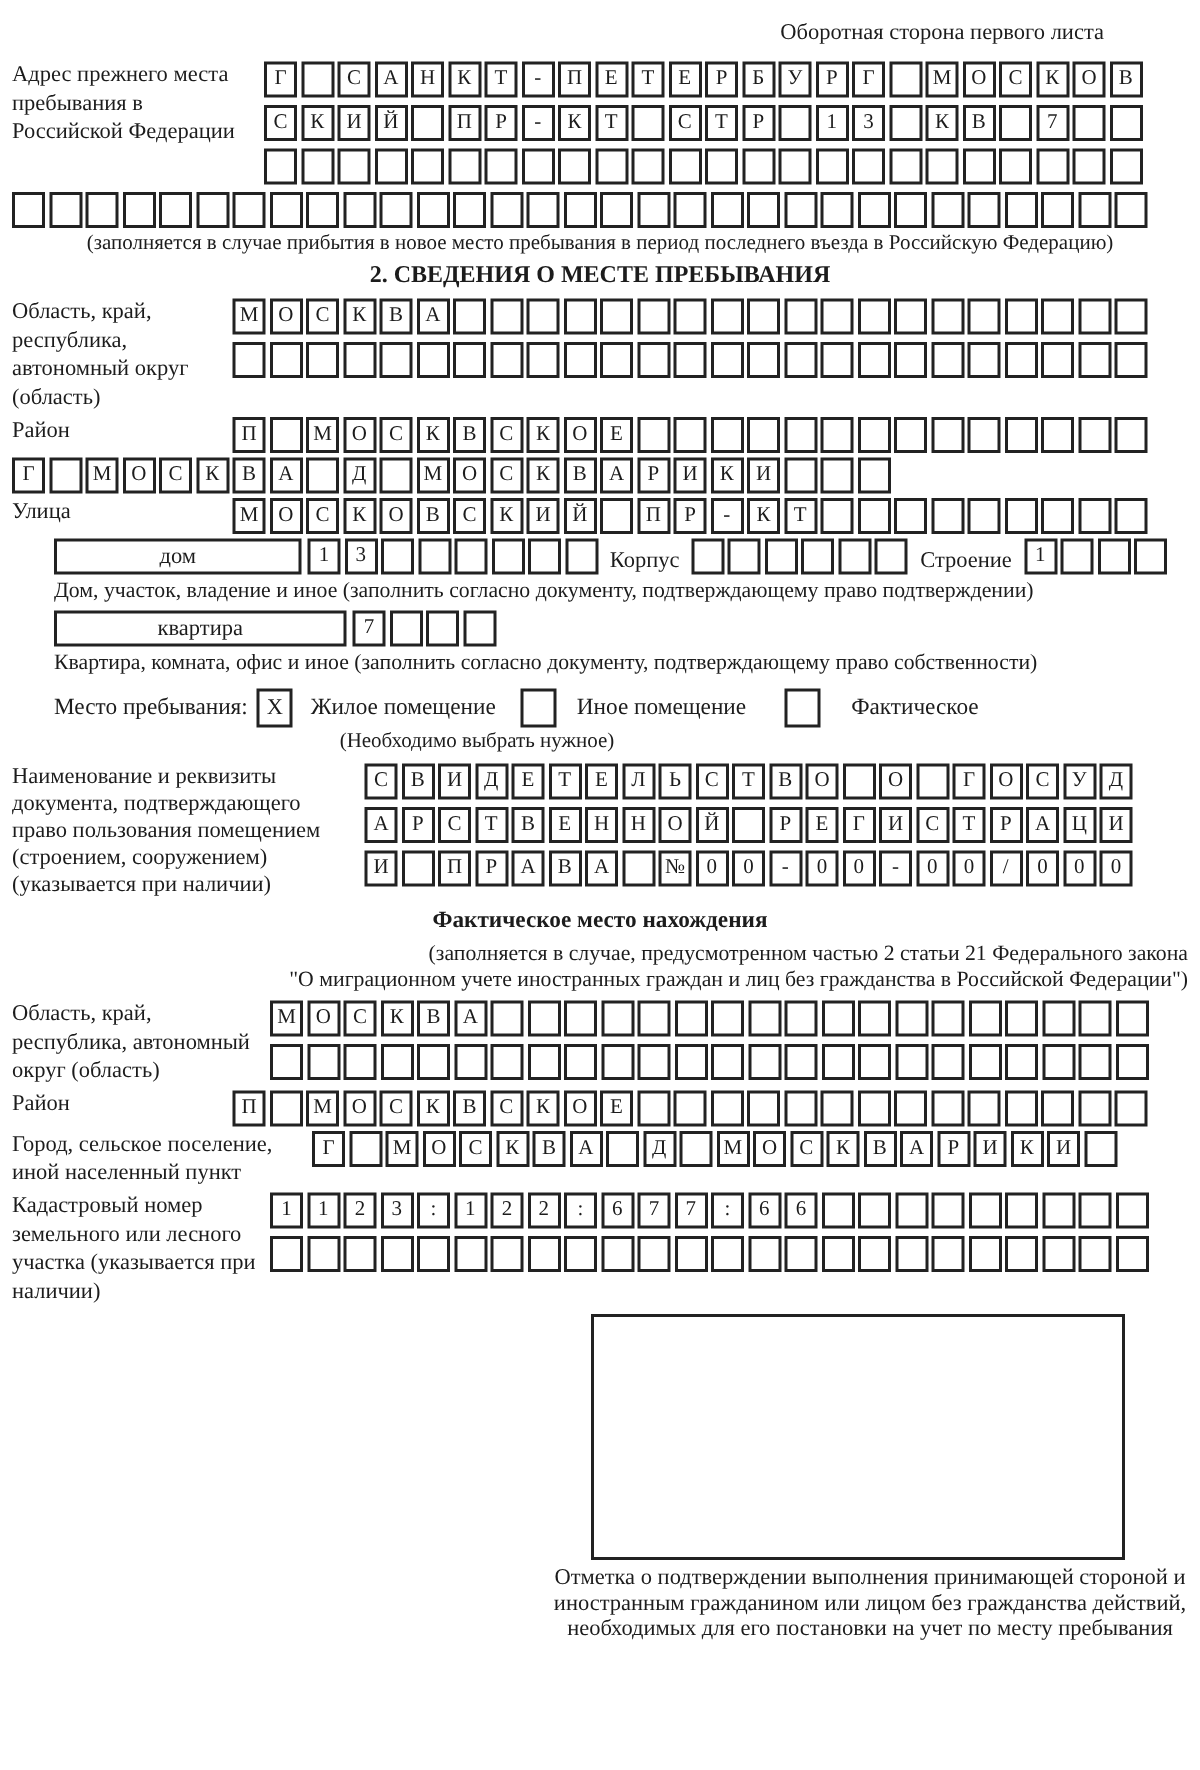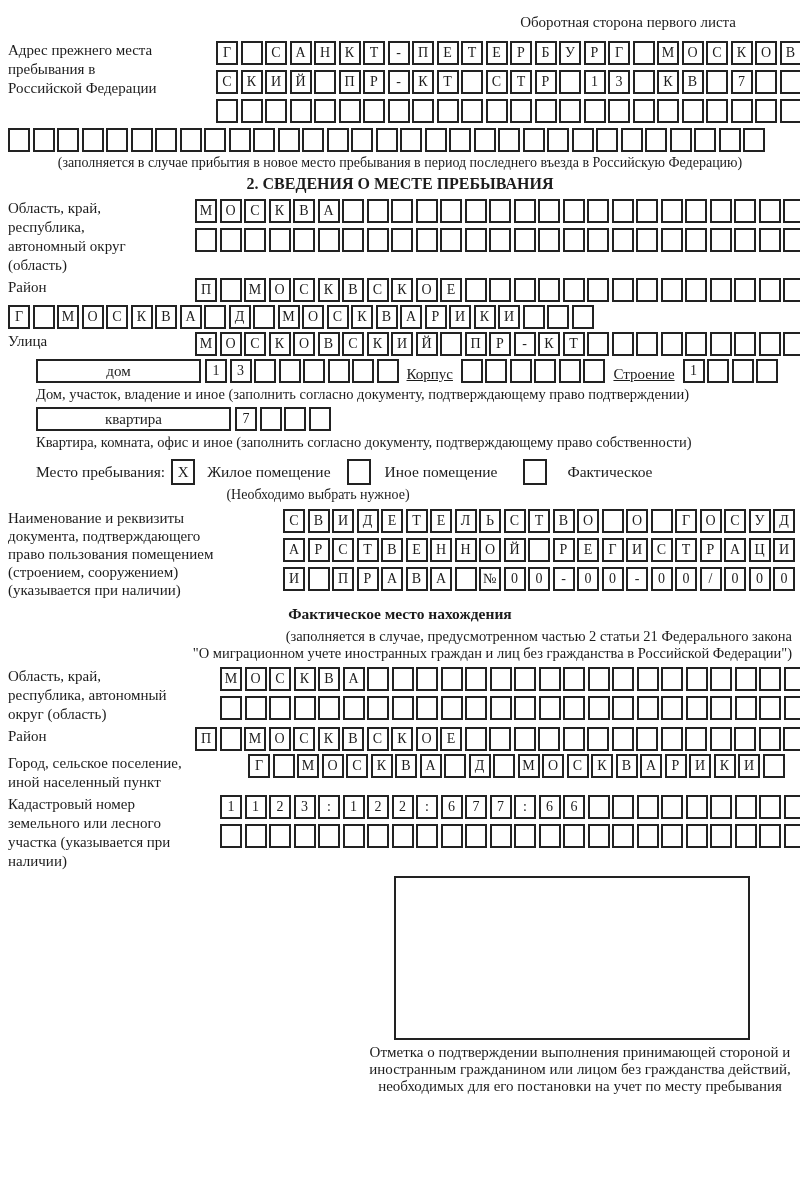--- a/index.html
+++ b/index.html
@@ -3,38 +3,38 @@
 <meta charset="utf-8">
 <style>
   html,body{margin:0;padding:0;}
   body{
     width:800px;height:1180px;overflow:hidden;background:#ffffff;
     color:#1c1c1c;font-family:"Liberation Serif","DejaVu Serif",serif;
   }
   .page{padding:14px 0 0 8px;width:792px;box-sizing:border-box;}
   .header-note{text-align:right;padding-right:56px;font-size:15px;margin-bottom:10px;}
 
-  .field{display:flex;margin-bottom:3px;align-items:flex-start;gap:40px;}
+  .field{display:flex;margin-bottom:3px;align-items:flex-start;}
   .flabel{font-size:15px;line-height:19px;flex-shrink:0;margin-right:8px;}
   .w160{width:160px}.w139{width:139px}.w227{width:227px}.w164{width:164px}.w192{width:192px}
   .rows{display:flex;flex-direction:column;gap:5px;}
   .boxrow{display:flex;gap:2.5px;}
   .cell{
     width:18px;height:20px;border:2px solid #222;box-sizing:content-box;
     font-size:14px;line-height:20px;text-align:center;flex-shrink:0;
     font-family:"Liberation Serif","DejaVu Serif",serif;
   }
   .fullrow{margin-top:5px;margin-bottom:3px;}
   .note{text-align:center;font-size:14px;margin:2px 0 2px;}
   .sec-title{text-align:center;font-weight:bold;font-size:16px;margin:4px 0 6px;}
 
   .houserow,.aptrow{display:flex;align-items:flex-end;gap:4px;margin:3px 0 1px;padding-left:28px;}
   .widebox{border:2px solid #222;height:20px;line-height:20px;text-align:center;font-size:15px;flex-shrink:0;}
   .wb-dom{width:161px}.wb-kv{width:191px}
-  .inline-label{font-size:15px;margin:0 4px;white-space:nowrap;text-decoration:underline;}
+  .inline-label{font-size:15px;margin:0 4px;white-space:nowrap;}
   .caption{font-size:14.5px;margin:3px 0 4px;padding-left:28px;}
 
   .stayrow{display:flex;align-items:center;padding-left:28px;margin-top:8px;}
   .stay-label{font-size:15.5px;}
   .checkbox{
     width:20px;height:22px;border:2px solid #222;text-align:center;
     font-size:15px;line-height:22px;flex-shrink:0;
   }
   .cb1{margin:0 12px 0 6px}.cb2{margin:0 14px 0 16px}.cb3{margin:0 20px 0 26px}
   .opt-label{font-size:15.5px;white-space:nowrap;}

